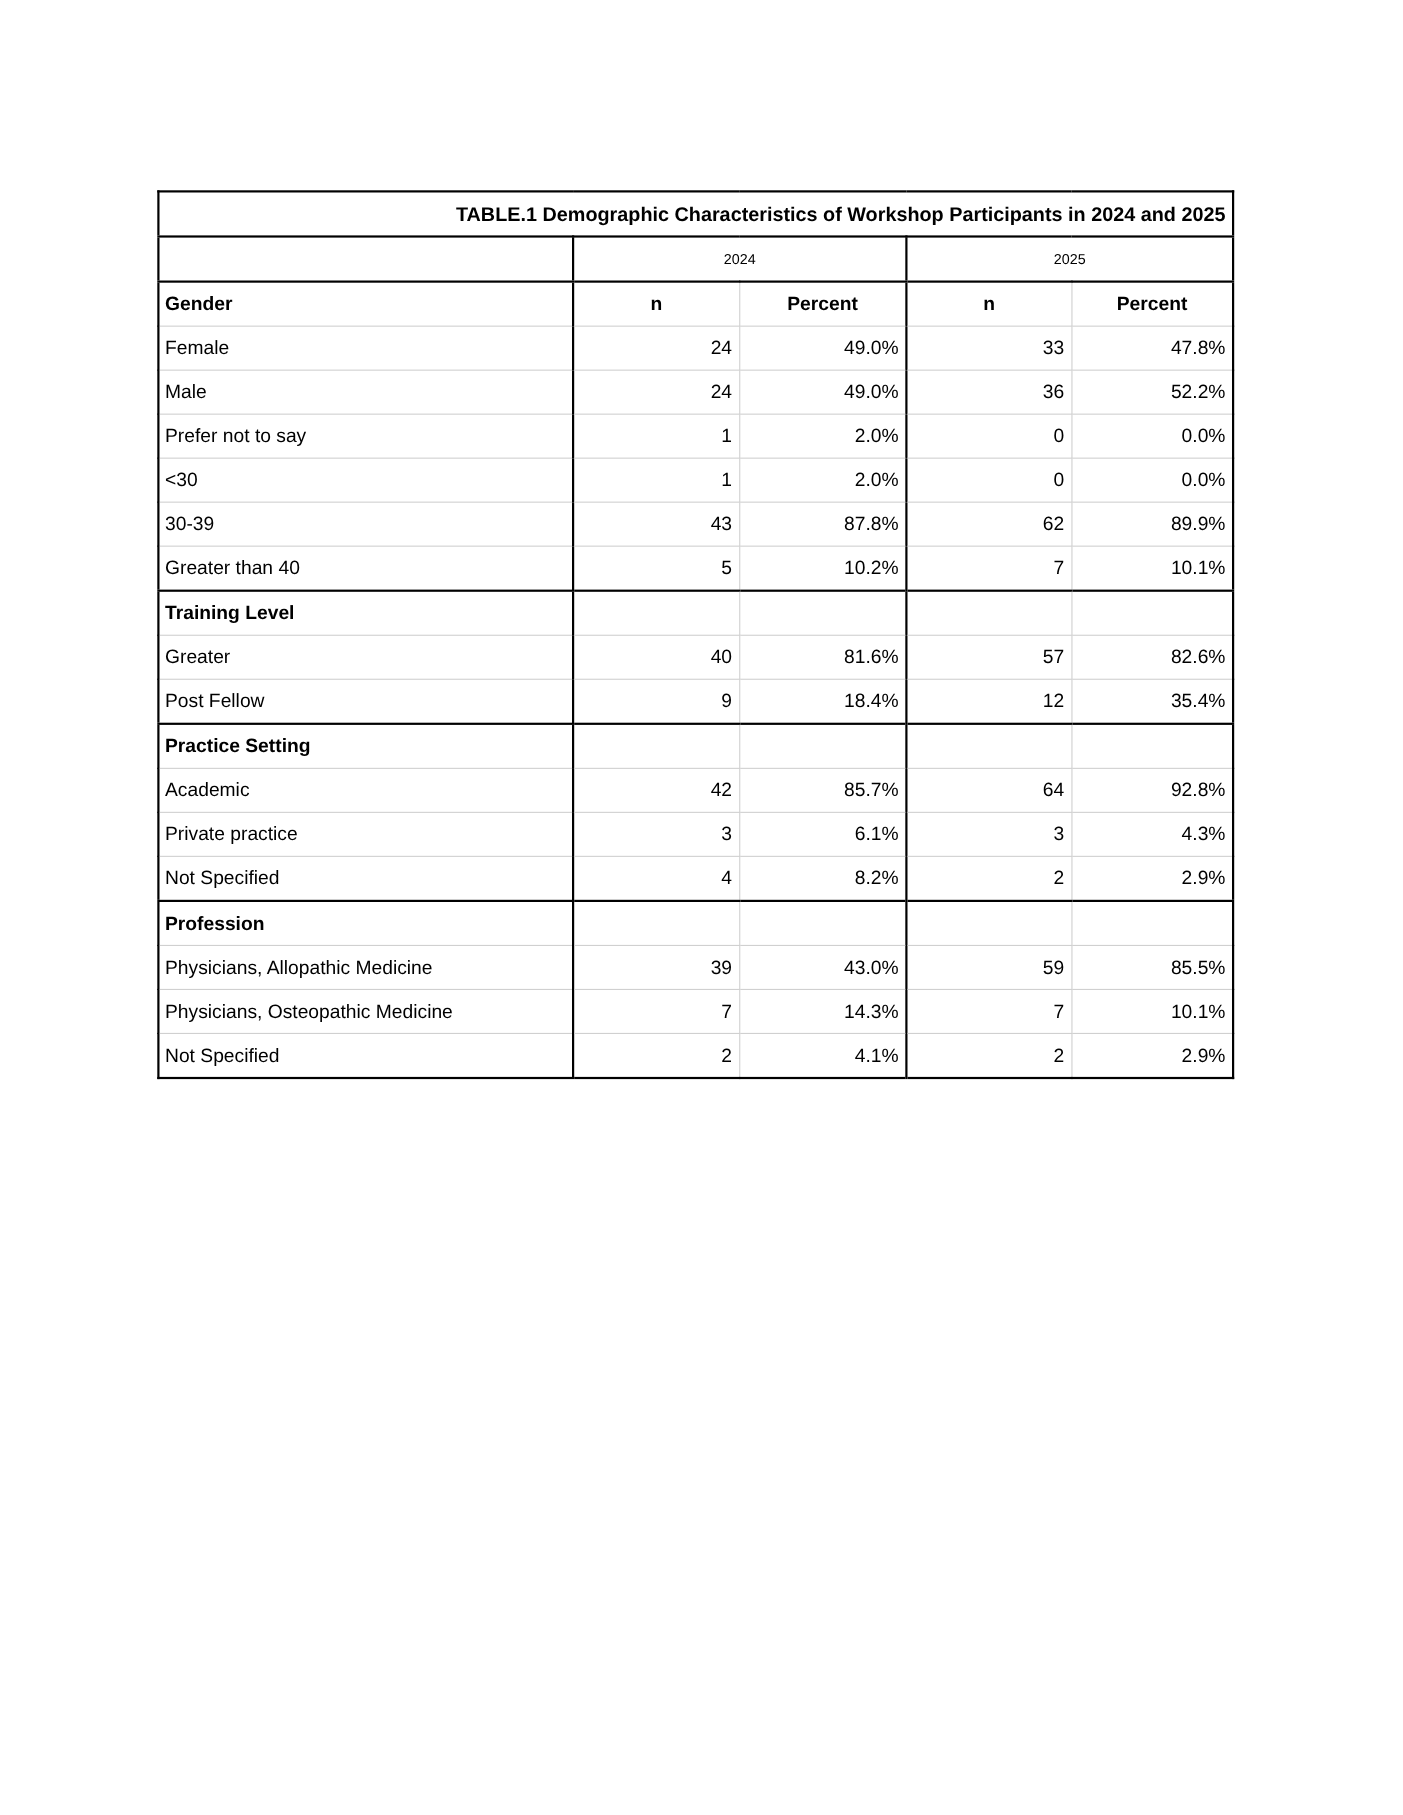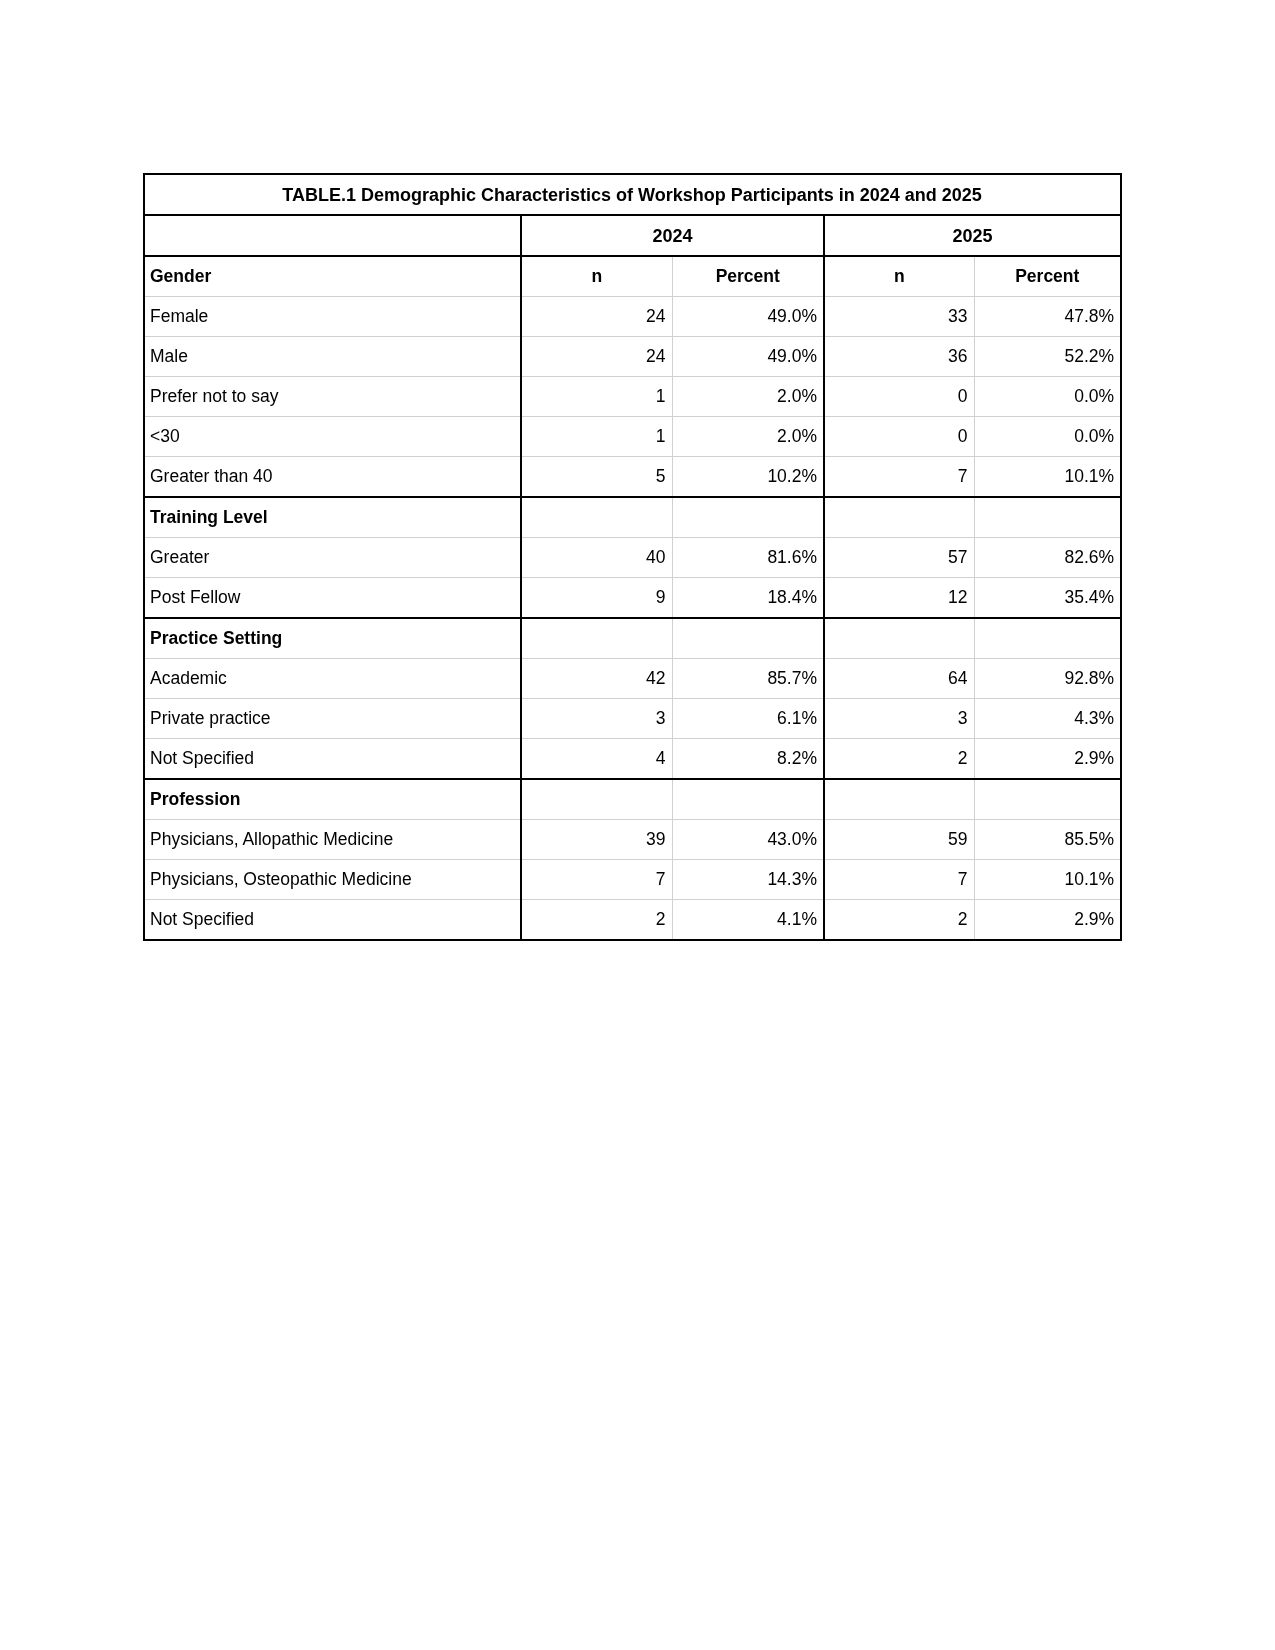--- a/index.html
+++ b/index.html
@@ -33,32 +33,32 @@
     font-size: 17.5px;
     line-height: 1;
     vertical-align: middle;
     white-space: nowrap;
     overflow: hidden;
   }
   td.title-cell {
     border-bottom: 2px solid #000000;
     font-weight: bold;
     font-size: 18px;
-    text-align: center;
+    text-align: right;
     padding-left: 5px;
   }
   td.year-empty {
     border-bottom: 2px solid #000000;
   }
   td.year-cell {
     border-bottom: 2px solid #000000;
     border-left: 2px solid #000000;
     text-align: center;
-    font-weight: bold;
-    font-size: 18px;
+    font-weight: normal;
+    font-size: 13px;
   }
   td.lbl {
     text-align: left;
     padding-left: 5px;
     margin-left: 16px;
   }
   td.num {
     text-align: right;
   }
   td.ctr {
@@ -123,20 +123,27 @@
       </tr>
 
       <tr>
         <td class="lbl">&lt;30</td>
         <td class="num blk-left">1</td>
         <td class="num">2.0%</td>
         <td class="num blk-left">0</td>
         <td class="num">0.0%</td>
       </tr>
       <tr>
+        <td class="lbl">30-39</td>
+        <td class="num blk-left">43</td>
+        <td class="num">87.8%</td>
+        <td class="num blk-left">62</td>
+        <td class="num">89.9%</td>
+      </tr>
+      <tr>
         <td class="lbl">Greater than 40</td>
         <td class="num blk-left">5</td>
         <td class="num">10.2%</td>
         <td class="num blk-left">7</td>
         <td class="num">10.1%</td>
       </tr>
 
       <tr class="section-start">
         <td class="lbl bold">Training Level</td>
         <td class="blk-left"></td>

